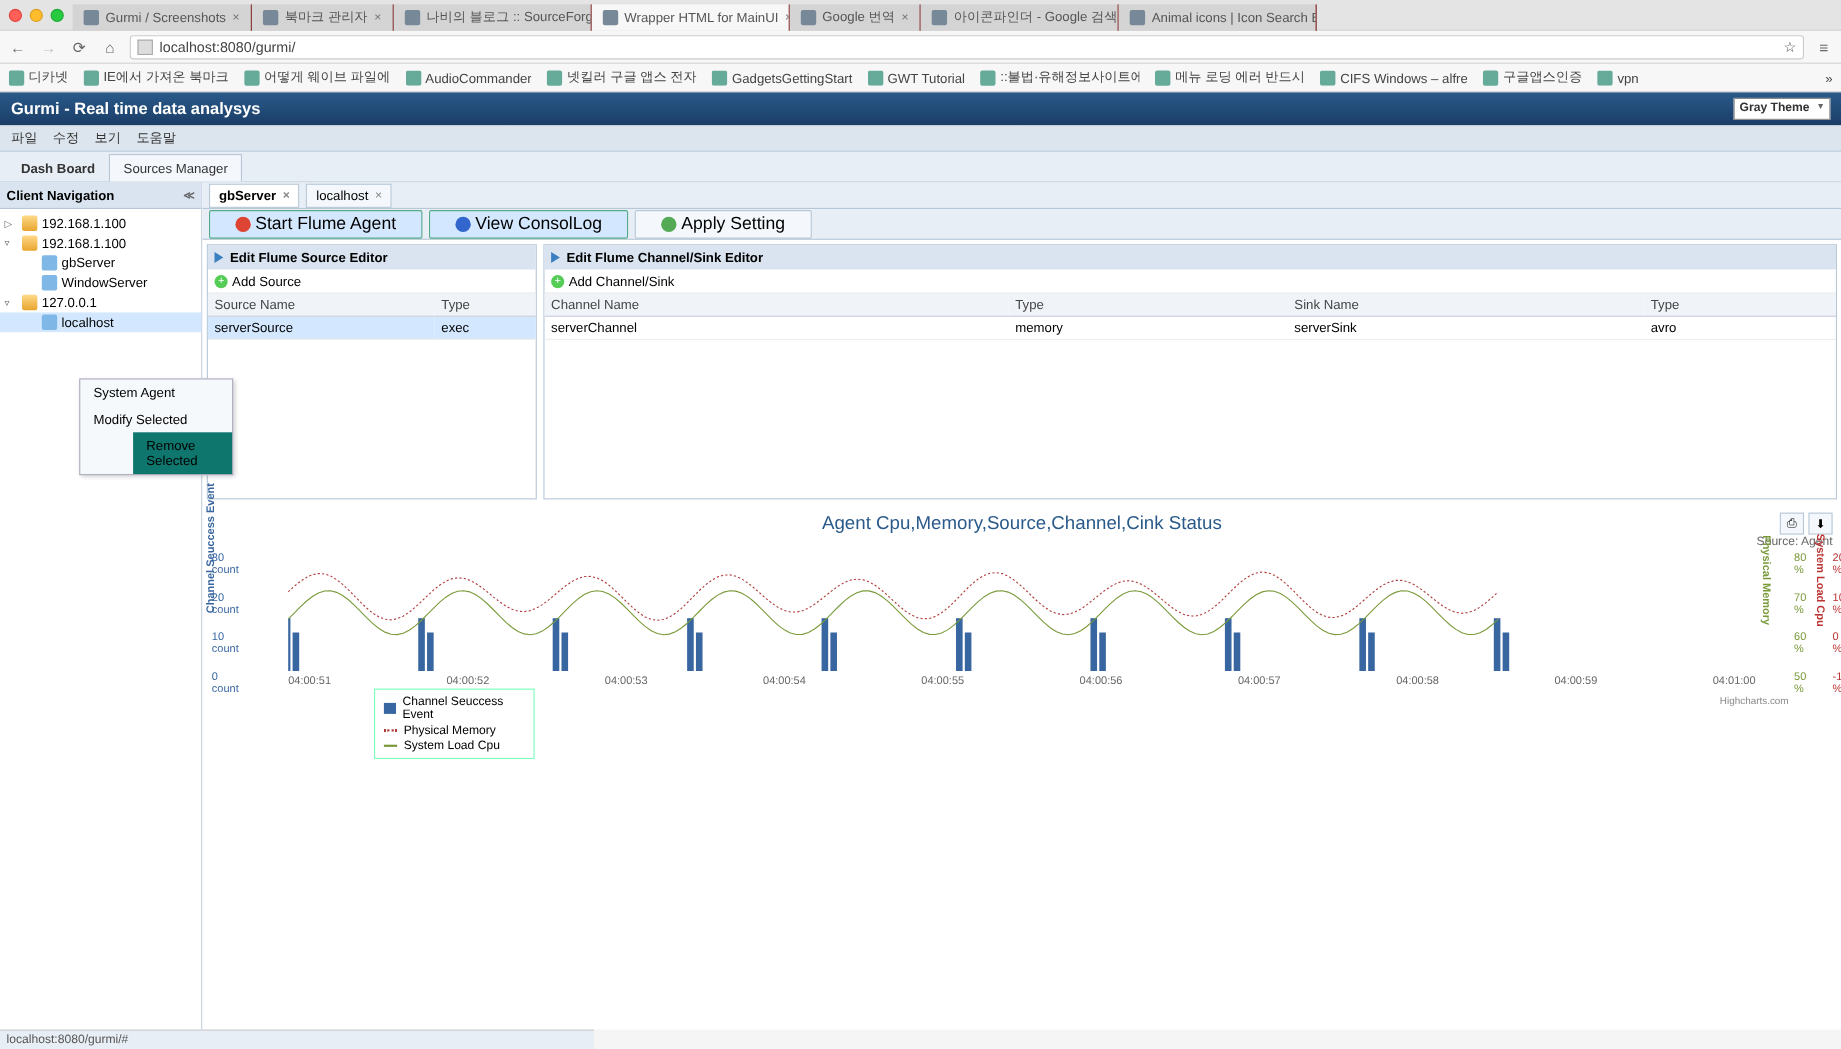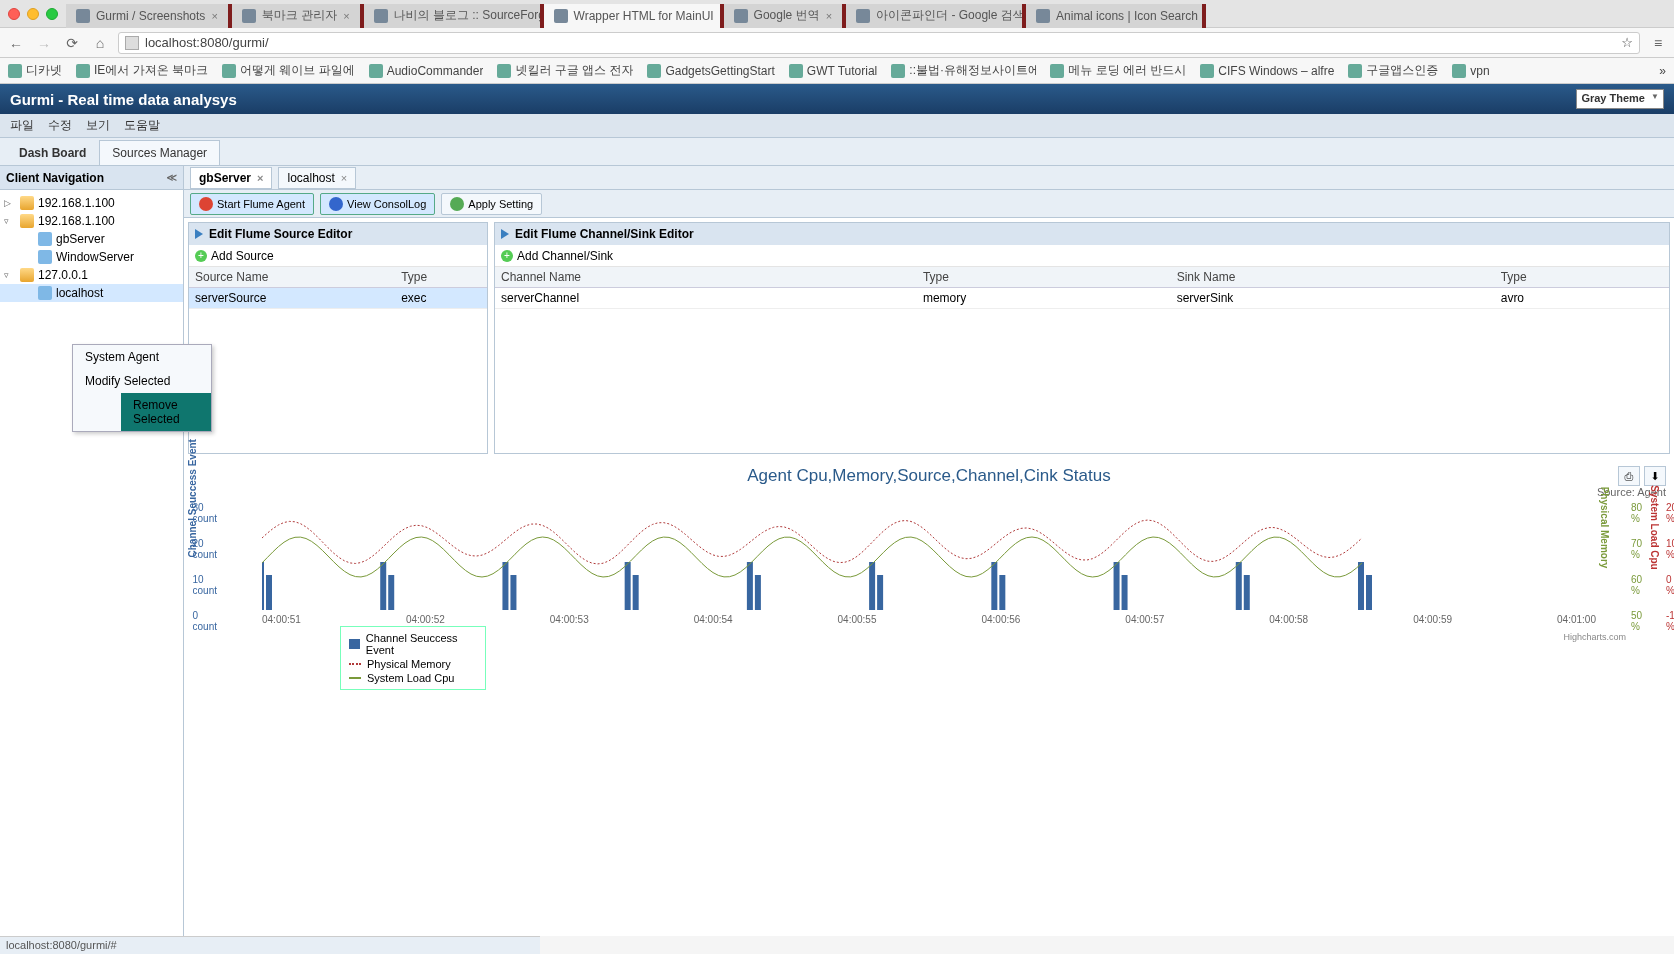--- a/index.html
+++ b/index.html
@@ -6,21 +6,21 @@
 body { width: 1674px; height: 954px; overflow: hidden; background: #f5f5f5; position: relative; }
 
 
 .browser-top { height: 28px; background: #e4e4e4; display: flex; align-items: center; padding: 0 8px; border-bottom: 1px solid #ccc; }
 .tl-btns { display: flex; gap: 7px; margin-right: 8px; }
 .tl-btn { width: 12px; height: 12px; border-radius: 50%; }
 .tl-red { background: #ff5f57; border: 1px solid #e14540; }
 .tl-yel { background: #ffbd2e; border: 1px solid #dfa023; }
 .tl-grn { background: #28ca42; border: 1px solid #1eaa34; }
 .tabs-row { display: flex; height: 28px; align-items: flex-end; }
-.tab { display: flex; align-items: center; height: 24px; padding: 0 10px; font-size: 12px; color: #555; border-right: 4px solid #7f1d1d; background: #d4d4d4; max-width: 180px; overflow: hidden; white-space: nowrap; }
+.tab { display: flex; align-items: center; height: 24px; padding: 0 10px; font-size: 12px; color: #555; border-right: 1px solid #7f1d1d; background: #d4d4d4; max-width: 180px; overflow: hidden; white-space: nowrap; }
 .tab.active { background: #f7f7f7; }
 .tab-ico { width: 14px; height: 14px; margin-right: 6px; background: #789; border-radius: 2px; flex-shrink: 0; }
 .tab-close { margin-left: 6px; color: #777; font-size: 11px; }
 
 .addr-bar { height: 30px; background: #f7f7f7; display: flex; align-items: center; padding: 0 6px; border-bottom: 1px solid #ccc; gap: 8px; }
 .nav-btn { width: 20px; height: 20px; display: flex; align-items: center; justify-content: center; color: #666; font-size: 14px; cursor: pointer; }
 .url-box { flex: 1; height: 22px; border: 1px solid #ccc; border-radius: 3px; background: #fff; display: flex; align-items: center; padding: 0 6px; font-size: 13px; color: #444; }
 .url-box .doc-ico { width: 14px; height: 14px; margin-right: 6px; background: #ddd; border: 1px solid #aaa; }
 
 .bm-bar { height: 26px; background: #f7f7f7; display: flex; align-items: center; padding: 0 8px; gap: 14px; border-bottom: 1px solid #ccc; font-size: 12px; color: #444; }
@@ -61,21 +61,21 @@
 .ctx-item.hl { background: #0f766e; margin-left: 48px; }
 
 
 .main-area { flex: 1; display: flex; flex-direction: column; background: #fff; }
 .agent-tabs-row { height: 24px; background: #e7eef5; display: flex; align-items: center; padding: 0 6px; gap: 6px; border-bottom: 1px solid #b7c7d6; }
 .agent-tab { padding: 3px 8px; font-size: 12px; border: 1px solid #b7c7d6; background: #f4f8fc; display: flex; align-items: center; gap: 6px; }
 .agent-tab.active { font-weight: bold; background: #fff; }
 .agent-tab-close { font-size: 11px; color: #888; }
 
 .toolbar { height: 28px; background: #e7eef5; display: flex; align-items: center; padding: 0 6px; gap: 6px; border-bottom: 1px solid #b7c7d6; }
-.tool-btn { display: flex; align-items: center; gap: 4px; padding: 3px 8px; font-size: 11px; border: 1px solid #b7c7d6; background: #f4f8fc; border-radius: 2px; }
+.tool-btn { display: flex; align-items: center; gap: 4px; padding: 3px 23px; font-size: 16px; border: 1px solid #b7c7d6; background: #f4f8fc; border-radius: 2px; }
 .tool-btn.on { background: #d3e8ff; border-color: #5a8; }
 .tool-ico { width: 14px; height: 14px; border-radius: 50%; }
 .t-red { background: #d43; }
 .t-blue { background: #36c; }
 .t-grn { background: #5a5; }
 
 
 .editor-row { display: flex; height: 240px; padding: 4px; gap: 6px; }
 .panel { flex: 1; border: 1px solid #b7c7d6; background: #fff; display: flex; flex-direction: column; }
 .panel.left { flex: 0 0 300px; }

